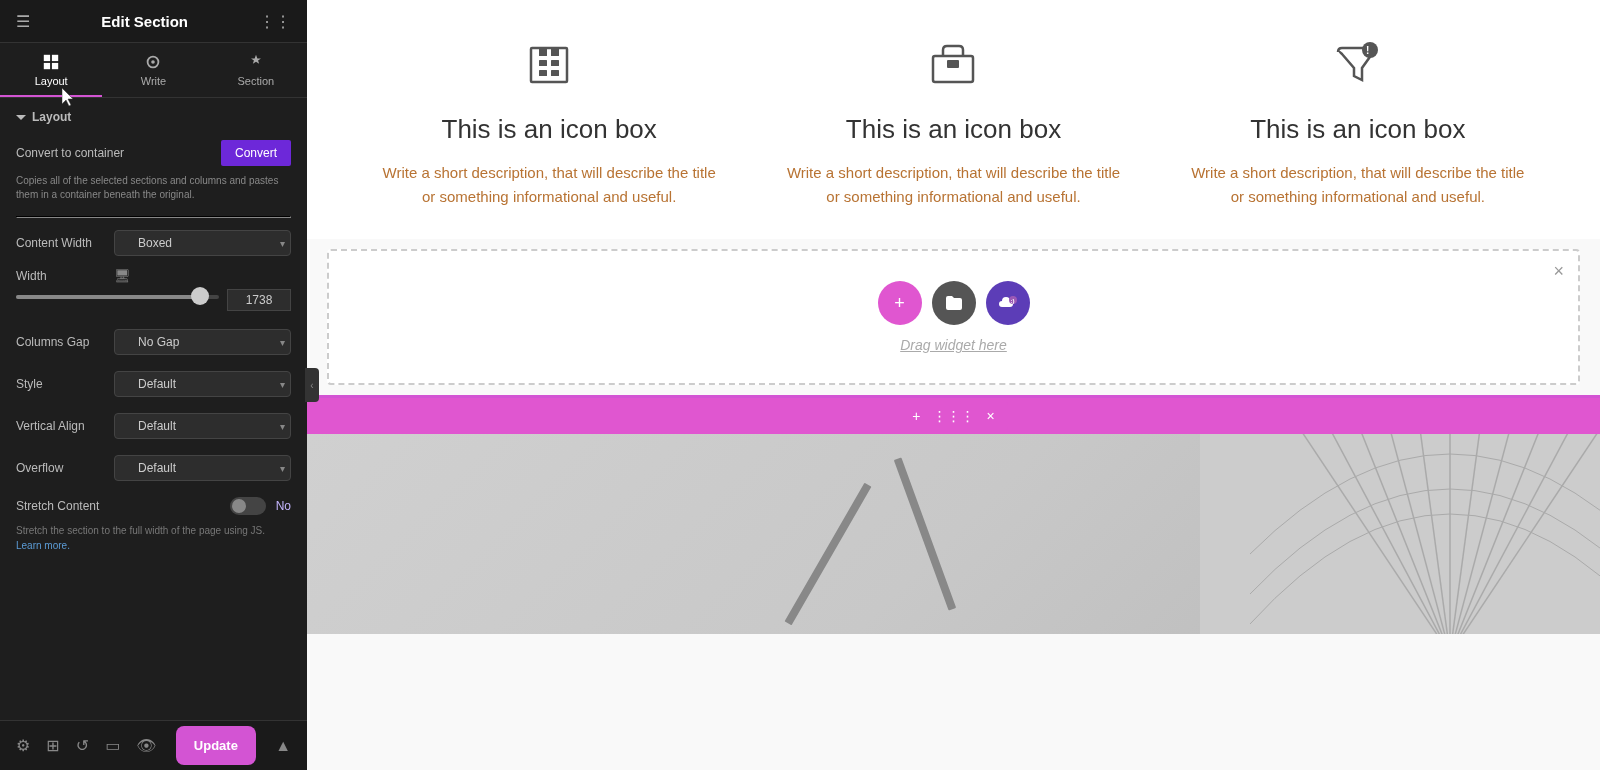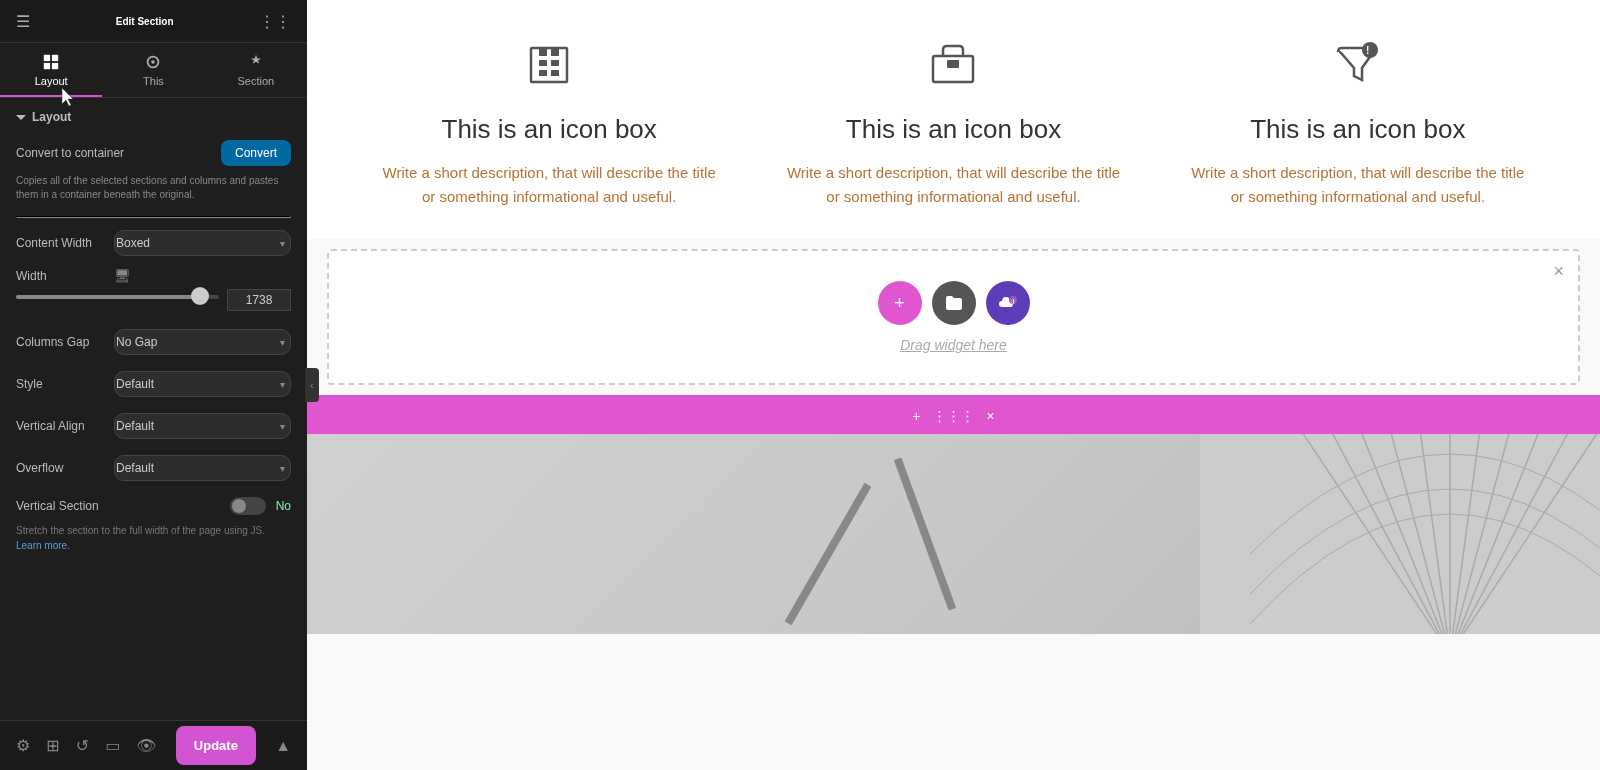--- a/index.html
+++ b/index.html
@@ -20,21 +20,21 @@
       display: flex;
       align-items: center;
       justify-content: space-between;
       padding: 0 16px;
       height: 43px;
       background: #1a1a1a;
       border-bottom: 1px solid #333;
     }
     .sidebar-title {
       color: #fff;
-      font-size: 10px;
+      font-size: 15px;
       font-weight: 600;
       text-align: center;
       flex: 1;
     }
     .hamburger-icon, .grid-icon {
       color: #aaa;
       font-size: 16px;
       cursor: pointer;
     }
 
@@ -101,43 +101,43 @@
       min-width: 90px;
     }
     .form-label-sub {
       font-size: 10px;
       color: #888;
       padding: 0 16px 10px;
       line-height: 1.4;
     }
 
     .btn-convert {
-      background: #0369a1;
+      background: #6d28d9;
       color: #fff;
       border: none;
       padding: 6px 14px;
       font-size: 12px;
       cursor: pointer;
-      border-radius: 8px;
+      border-radius: 2px;
     }
 
     .select-wrapper {
       position: relative;
       flex: 1;
     }
     .select-wrapper select {
       width: 100%;
       background: #2d2d2d;
       color: #ccc;
       border: 1px solid #444;
-      padding: 5px 24px 5px 1px;
+      padding: 5px 24px 5px 23px;
       font-size: 12px;
       appearance: none;
       cursor: pointer;
-      border-radius: 10px;
+      border-radius: 4px;
     }
     .select-arrow {
       position: absolute;
       right: 6px;
       top: 50%;
       transform: translateY(-50%);
       color: #888;
       font-size: 10px;
       pointer-events: none;
     }
@@ -210,21 +210,21 @@
       position: absolute;
       left: 2px;
       top: 2px;
       width: 14px;
       height: 14px;
       background: #888;
       border-radius: 50%;
     }
     .toggle-label {
       font-size: 12px;
-      color: #86efac;
+      color: #c4b5fd;
     }
 
     .stretch-desc {
       font-size: 10px;
       color: #777;
       padding: 0 16px 10px;
       line-height: 1.5;
     }
     .stretch-desc a { color: #5b9bd5; text-decoration: none; }
 
@@ -480,21 +480,21 @@
           <rect x="2" y="11" width="7" height="7"></rect>
           <rect x="11" y="11" width="7" height="7"></rect>
         </svg>
       <span>Layout</span>
     </div>
     <div class="sidebar-tab">
       <svg viewBox="0 0 20 20">
           <circle cx="10" cy="10" r="6" fill="none" stroke="currentColor" stroke-width="2"></circle>
           <circle cx="10" cy="10" r="2"></circle>
         </svg>
-      <span>This</span>
+      <span>Write</span>
     </div>
     <div class="sidebar-tab">
       <svg viewBox="0 0 20 20">
           <path d="M10 2l1.5 4h4l-3.2 2.4 1.2 3.6L10 9.6l-3.5 2.4 1.2-3.6L4.5 6h4z"></path>
         </svg>
       <span>Section</span>
     </div>
   </div>
 
   <div class="sidebar-cursor">
@@ -578,21 +578,21 @@
       <span class="form-label">Overflow</span>
       <div class="select-wrapper">
         <select>
           <option>Default</option>
         </select>
         <span class="select-arrow">▾</span>
       </div>
     </div>
 
     <div class="form-row">
-      <span class="form-label">Vertical Section</span>
+      <span class="form-label">Stretch Content</span>
       <div class="toggle-row">
         <div class="toggle">
           <div class="toggle-knob"></div>
         </div>
         <span class="toggle-label">No</span>
       </div>
     </div>
     <div class="stretch-desc">
       <span>Stretch the section to the full width of the page using JS.</span> <a href="#">Learn more.</a>
     </div>

